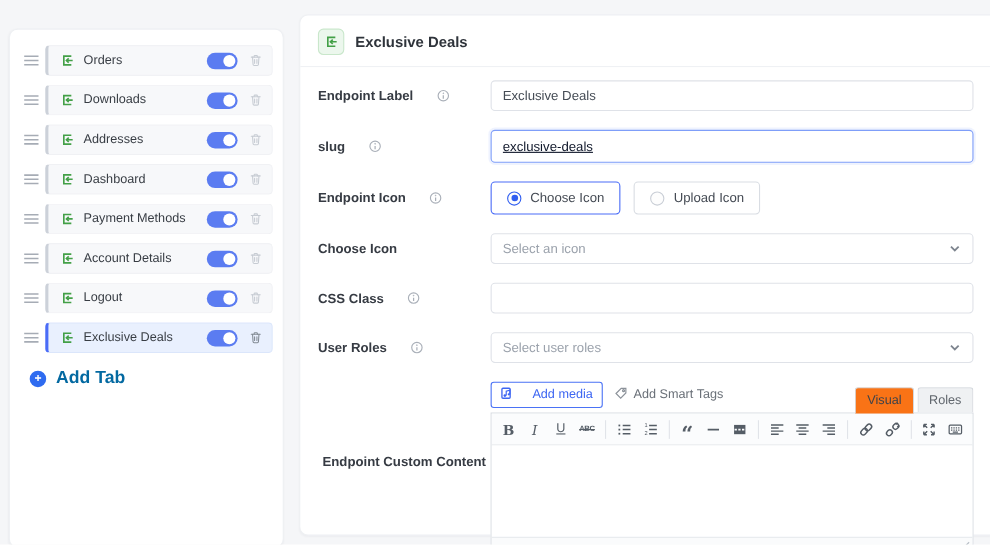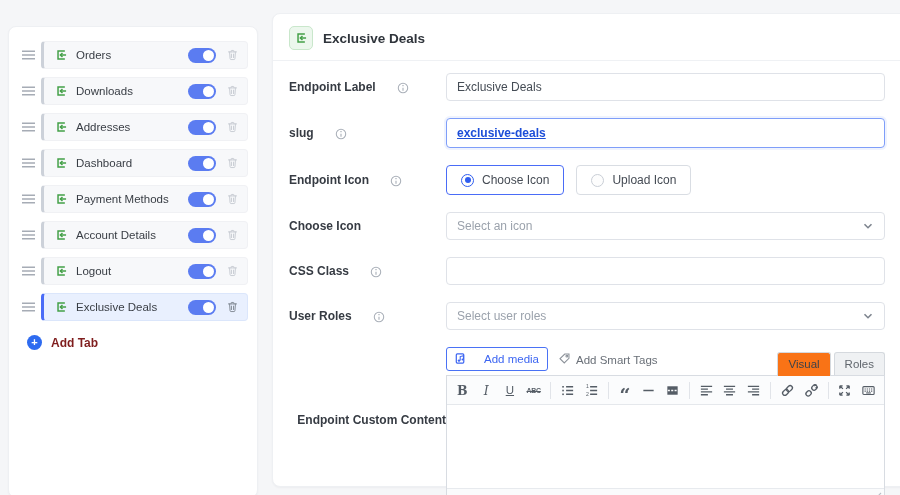--- a/index.html
+++ b/index.html
@@ -20,41 +20,41 @@
   .item .ep-ic { display:flex; margin-right:8px; }
   .item .lbl { font-size:11.5px; color:#383d44; }
   .item .trash { color:#c7ccd3; display:flex; margin-left:10px; cursor:pointer; }
   .item.selected { background:#e9f0fe; border-color:#dbe6fb; border-left-color:#4a6cf7; }
   .item.selected .trash { color:#828a94; }
   .toggle { margin-left:auto; width:28px; height:15px; border-radius:8px; background:#5b7cf1; position:relative; flex:none; cursor:pointer; }
   .toggle .knob { position:absolute; right:2px; top:2px; width:11px; height:11px; border-radius:50%; background:#fff; }
   .add-tab { display:flex; align-items:center; gap:9px; margin:14px 0 0 12px; cursor:pointer; }
   .add-tab .plus { width:15px; height:15px; border-radius:50%; background:#2e6bf0; color:#fff; font-size:11px; font-weight:bold;
                    display:flex; align-items:center; justify-content:center; line-height:1; }
-  .add-tab .txt { font-size:12px; font-weight:bold; color:#7f1d1d; }
+  .add-tab .txt { font-size:16px; font-weight:bold; color:#0369a1; }
 
   
   .panel-head { display:flex; align-items:center; gap:10px; padding:12px 16px 10px 16px; }
   .head-badge { width:24px; height:24px; border-radius:5px; background:#ecf7ed; border:1px solid #c9e7cb;
                 display:flex; align-items:center; justify-content:center; }
   .panel-title { font-size:13.5px; font-weight:bold; color:#2f343b; }
   .divider { border-bottom:1px solid #eff1f4; }
 
   
   .form { padding:12px 22px 0 16px; }
   .frow { display:flex; align-items:center; margin-bottom:17px; }
   .frow.top { align-items:flex-start; margin-bottom:0; }
-  .flabel { width:157px; flex:none; display:flex; align-items:flex-end; gap:21px; font-size:12px; font-weight:bold; color:#363b43; }
+  .flabel { width:157px; flex:none; display:flex; align-items:center; gap:21px; font-size:12px; font-weight:bold; color:#363b43; }
   .frow.top .flabel { padding-top:66px;flex-direction:column; }
   .fctrl { flex:1; min-width:0; }
   .tinput { width:100%; height:28px; border:1px solid #dfe2e8; border-radius:4px; padding:0 10px; font-size:12px;
             color:#454c55; font-family:inherit; background:#fff; outline:none; }
   .tinput::placeholder { color:#9ba2ac; }
   .tinput.focused { height:30px; border:1.5px solid #7f9ef9; box-shadow:0 0 0 2px rgba(122,153,248,.12);
-                    text-decoration:underline; color:#1d4ed8;font-weight:bold; }
+                    text-decoration:underline; color:#0f172a; }
   .selbox { display:flex; align-items:center; height:28px; border:1px solid #dfe2e8; border-radius:4px; background:#fff;
             padding:0 10px; font-size:12px; color:#9ba2ac; cursor:pointer; }
   .selbox .chev { margin-left:auto; display:flex; }
   .rgroup { display:flex; gap:12px; }
   .rpill { display:inline-flex; align-items:center; gap:8px; height:30px; padding:0 14px; border:1px solid #d9dde3;
            border-radius:4px; background:#fff; font-size:12px; color:#454b54; cursor:pointer; }
   .rpill.sel { border-color:#4a6cf7; }
   .rdot { width:13px; height:13px; border-radius:50%; border:1px solid #c9ced6; background:#fdfdfd; position:relative; flex:none; }
   .rpill.sel .rdot { border-color:#2f5df0; }
   .rpill.sel .rdot::after { content:""; position:absolute; left:2.5px; top:2.5px; width:6px; height:6px; border-radius:50%; background:#2f5df0; }

